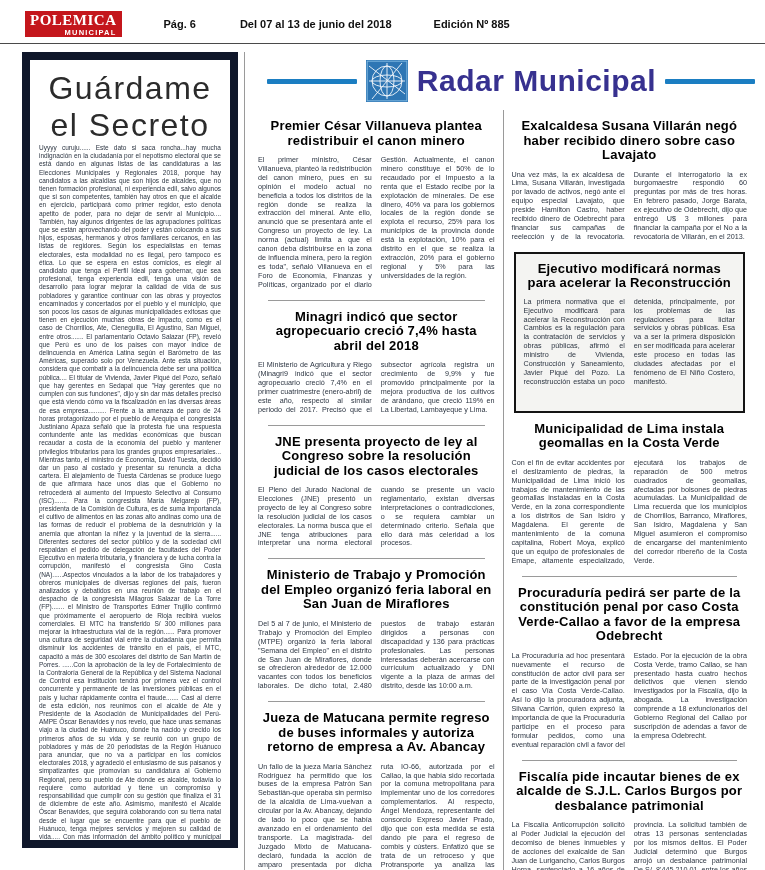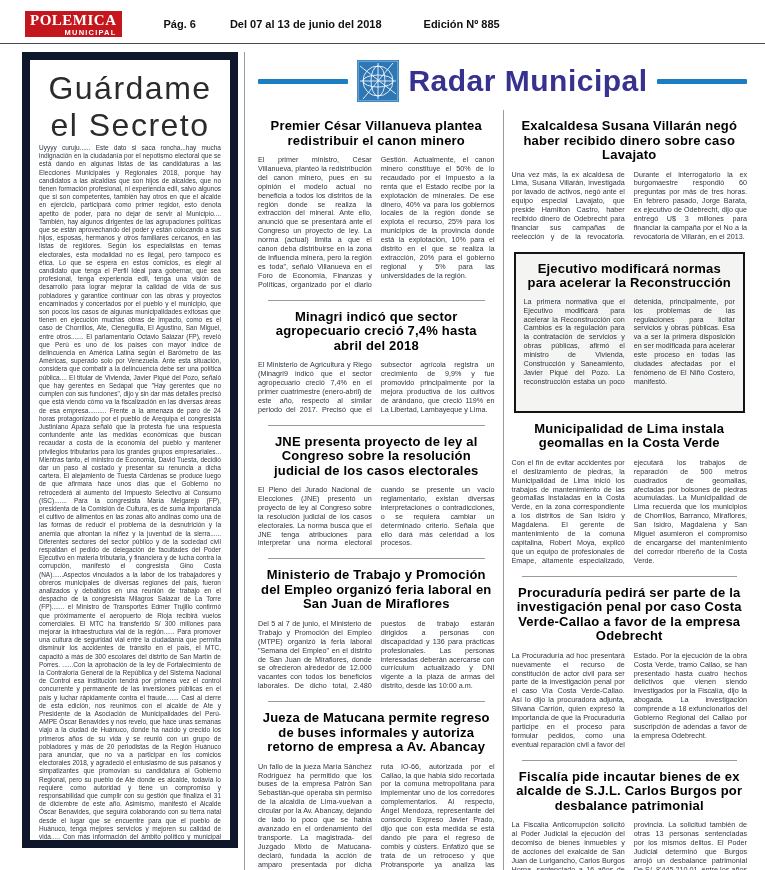--- a/index.html
+++ b/index.html
@@ -7,38 +7,38 @@
   body { width:765px; height:870px; font-family:"Liberation Sans",sans-serif; color:#111; overflow:hidden; }
   .page { width:765px; height:870px; background:#fff; position:relative; }
 
   
   .masthead { display:flex; align-items:center; padding:10px 0 5px 25px; border-bottom:1.5px solid #4a4a4a; height:44px; }
   .logo { background:#c4161c; color:#fff; padding:2px 5px 1px 5px; line-height:1; }
   .logo-main { font-family:"Liberation Serif",serif; font-weight:bold; font-size:15px; letter-spacing:.5px; display:block; }
   .logo-sub  { display:block; text-align:right; font-weight:bold; font-size:7.5px; letter-spacing:1.2px; margin-top:1px; }
   .mast-item { font-weight:bold; font-size:11px; color:#101010; }
   .mast-page { margin-left:42px; }
-  .mast-date { margin-left:34px; }
+  .mast-date { margin-left:44px; }
   .mast-edition { margin-left:42px; }
 
   
   .main { display:flex; padding:8px 10px 0 22px; }
 
   
   .left-box { width:216px; min-width:216px; height:796px; border:8px solid #0f172a; padding:10px 9px 6px 9px; overflow:hidden; background:#fff; }
   .lc-title { text-align:center; font-size:32px; line-height:37px; letter-spacing:1.5px; color:#2b2b2b; font-weight:400; }
   .byline-row { position:relative; height:15px; margin:9px 0 7px 0; }
   .byline-rule { position:absolute; left:0; right:0; top:6px; border-top:2.5px solid #8a8a8a; }
   .byline { position:absolute; right:-9px; top:0; background:#141414; color:#fff; font-weight:bold; font-size:10px; padding:1px 7px 2px 7px; letter-spacing:.3px; }
   .lc-body { font-size:6.5px; line-height:8.2px; text-align:justify; color:#2c3542; }
 
   
   .right-area { flex:1; margin-left:6px; border-left:1px solid #9a9a9a; padding-left:5px; display:flex; flex-direction:column; }
 
-  .radar-banner { display:flex; align-items:center; justify-content:center; gap:9px; height:58px; }
+  .radar-banner { display:flex; align-items:center; justify-content:flex-end; gap:9px; height:58px; }
   .radar-bar { height:5px; width:90px; background:#1b7ec2; border-radius:1px; }
   .radar-logo { width:42px; height:42px; display:block; }
   .radar-title { font-size:30px; font-weight:bold; color:#37318f; letter-spacing:.5px; white-space:nowrap; }
 
   .cols { display:flex; flex:1; overflow:hidden; }
   .col { width:50%; padding:0 8px; }
   .col-right { border-left:1px solid #9a9a9a; }
 
   .headline { font-family:Liberation Sans, sans-serif; font-weight:bold; font-size:13px; line-height:14.5px; text-align:center; color:#000; margin:9px 2px 8px 2px; letter-spacing:.2px; }
   .body-2col { font-size:7.2px; line-height:8.9px; text-align:justify; color:#2c3542; column-count:2; column-gap:9px; }
@@ -130,21 +130,21 @@
           <div class="article boxed">
             <div class="headline">Ejecutivo modificará normas para acelerar la Reconstrucción</div>
             <div class="body-2col">La primera normativa que el Ejecutivo modificará para acelerar la Reconstrucción con Cambios es la regulación para la contratación de servicios y obras públicas, afirmó el ministro de Vivienda, Construcción y Saneamiento, Javier Piqué del Pozo. La reconstrucción estaba un poco detenida, principalmente, por los problemas de las regulaciones para licitar servicios y obras públicas. Esa va a ser la primera disposición en ser modificada para acelerar este proceso en todas las ciudades afectadas por el fenómeno de El Niño Costero, manifestó.</div>
           </div>
           <div class="article">
             <div class="headline">Municipalidad de Lima instala geomallas en la Costa Verde</div>
             <div class="body-2col">Con el fin de evitar accidentes por el deslizamiento de piedras, la Municipalidad de Lima inició los trabajos de mantenimiento de las geomallas instaladas en la Costa Verde, en la zona correspondiente a los distritos de San Isidro y Magdalena. El gerente de mantenimiento de la comuna capitalina, Robert Moya, explicó que un equipo de profesionales de Emape, altamente especializado, ejecutará los trabajos de reparación de 500 metros cuadrados de geomallas, afectadas por bolsones de piedras acumuladas. La Municipalidad de Lima recuerda que los municipios de Chorrillos, Barranco, Miraflores, San Isidro, Magdalena y San Miguel asumieron el compromiso de encargarse del mantenimiento del corredor ribereño de la Costa Verde.</div>
           </div>
           <hr class="sep">
           <div class="article">
-            <div class="headline">Procuraduría pedirá ser parte de la investigación penal por caso Costa Verde-Callao a favor de la empresa Odebrecht</div>
+            <div class="headline">Procuraduría pedirá ser parte de la constitución penal por caso Costa Verde-Callao a favor de la empresa Odebrecht</div>
             <div class="body-2col">La Procuraduría ad hoc presentará nuevamente el recurso de constitución de actor civil para ser parte de la investigación penal por el caso Vía Costa Verde-Callao. Así lo dijo la procuradora adjunta, Silvana Carrión, quien expresó la importancia de que la Procuraduría participe en el proceso para formular pedidos, como una eventual reparación civil a favor del Estado. Por la ejecución de la obra Costa Verde, tramo Callao, se han presentado hasta cuatro hechos delictivos que vienen siendo investigados por la Fiscalía, dijo la abogada. La investigación comprende a 18 exfuncionarios del Gobierno Regional del Callao por suscripción de adendas a favor de la empresa Odebrecht.</div>
           </div>
           <hr class="sep">
           <div class="article">
             <div class="headline">Fiscalía pide incautar bienes de ex alcalde de S.J.L. Carlos Burgos por desbalance patrimonial</div>
             <div class="body-2col">La Fiscalía Anticorrupción solicitó al Poder Judicial la ejecución del decomiso de bienes inmuebles y de acciones del exalcalde de San Juan de Lurigancho, Carlos Burgos Horna, sentenciado a 16 años de prisión por los delitos de enriquecimiento ilícito y de lavado de activos. Se trata de dos viviendas ubicadas en Huarochirí y en Cañete, y de dos estacionamientos ubicados en esta provincia. La solicitud también de otras 13 personas sentenciadas por los mismos delitos. El Poder Judicial determinó que Burgos arrojó un desbalance patrimonial De S/. 8'445.210,01, entre los años 2007 y 2013. En la sentencia, el tribunal también dispuso el pago de una reparación civil de 10 millones de soles contra Burgos y los otros condenados.</div>
           </div>
         </div>
 
       </div>

